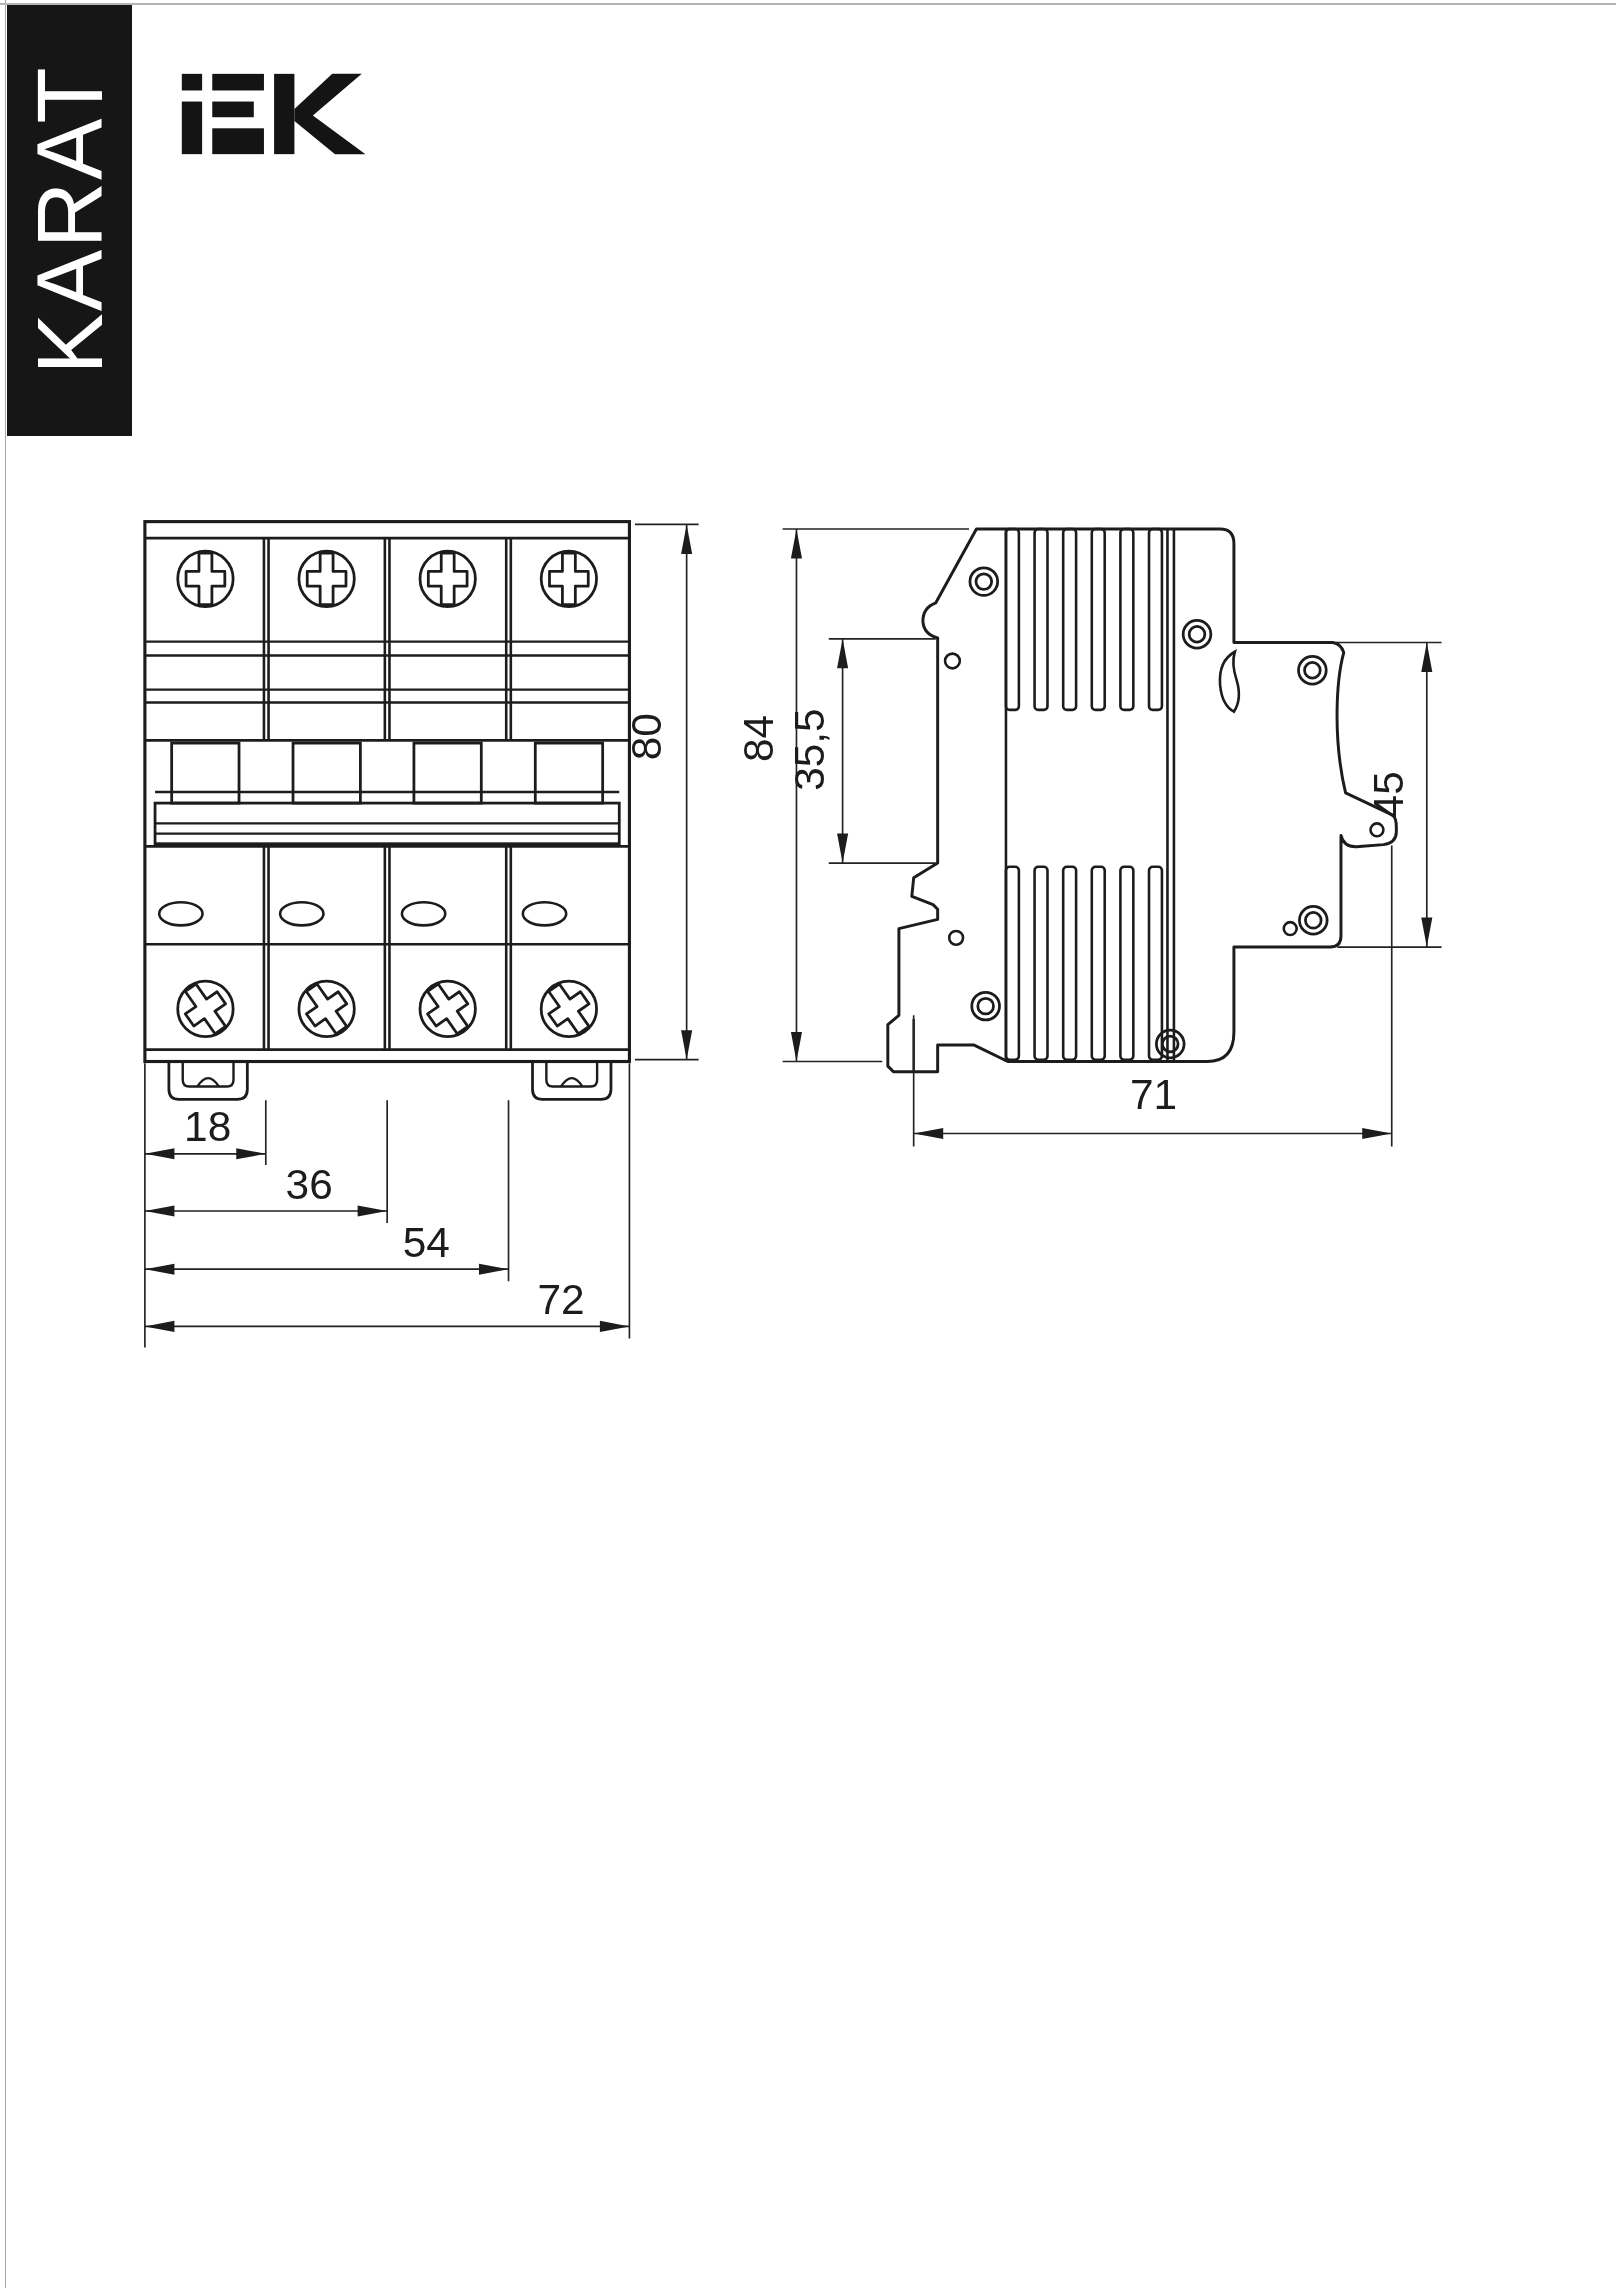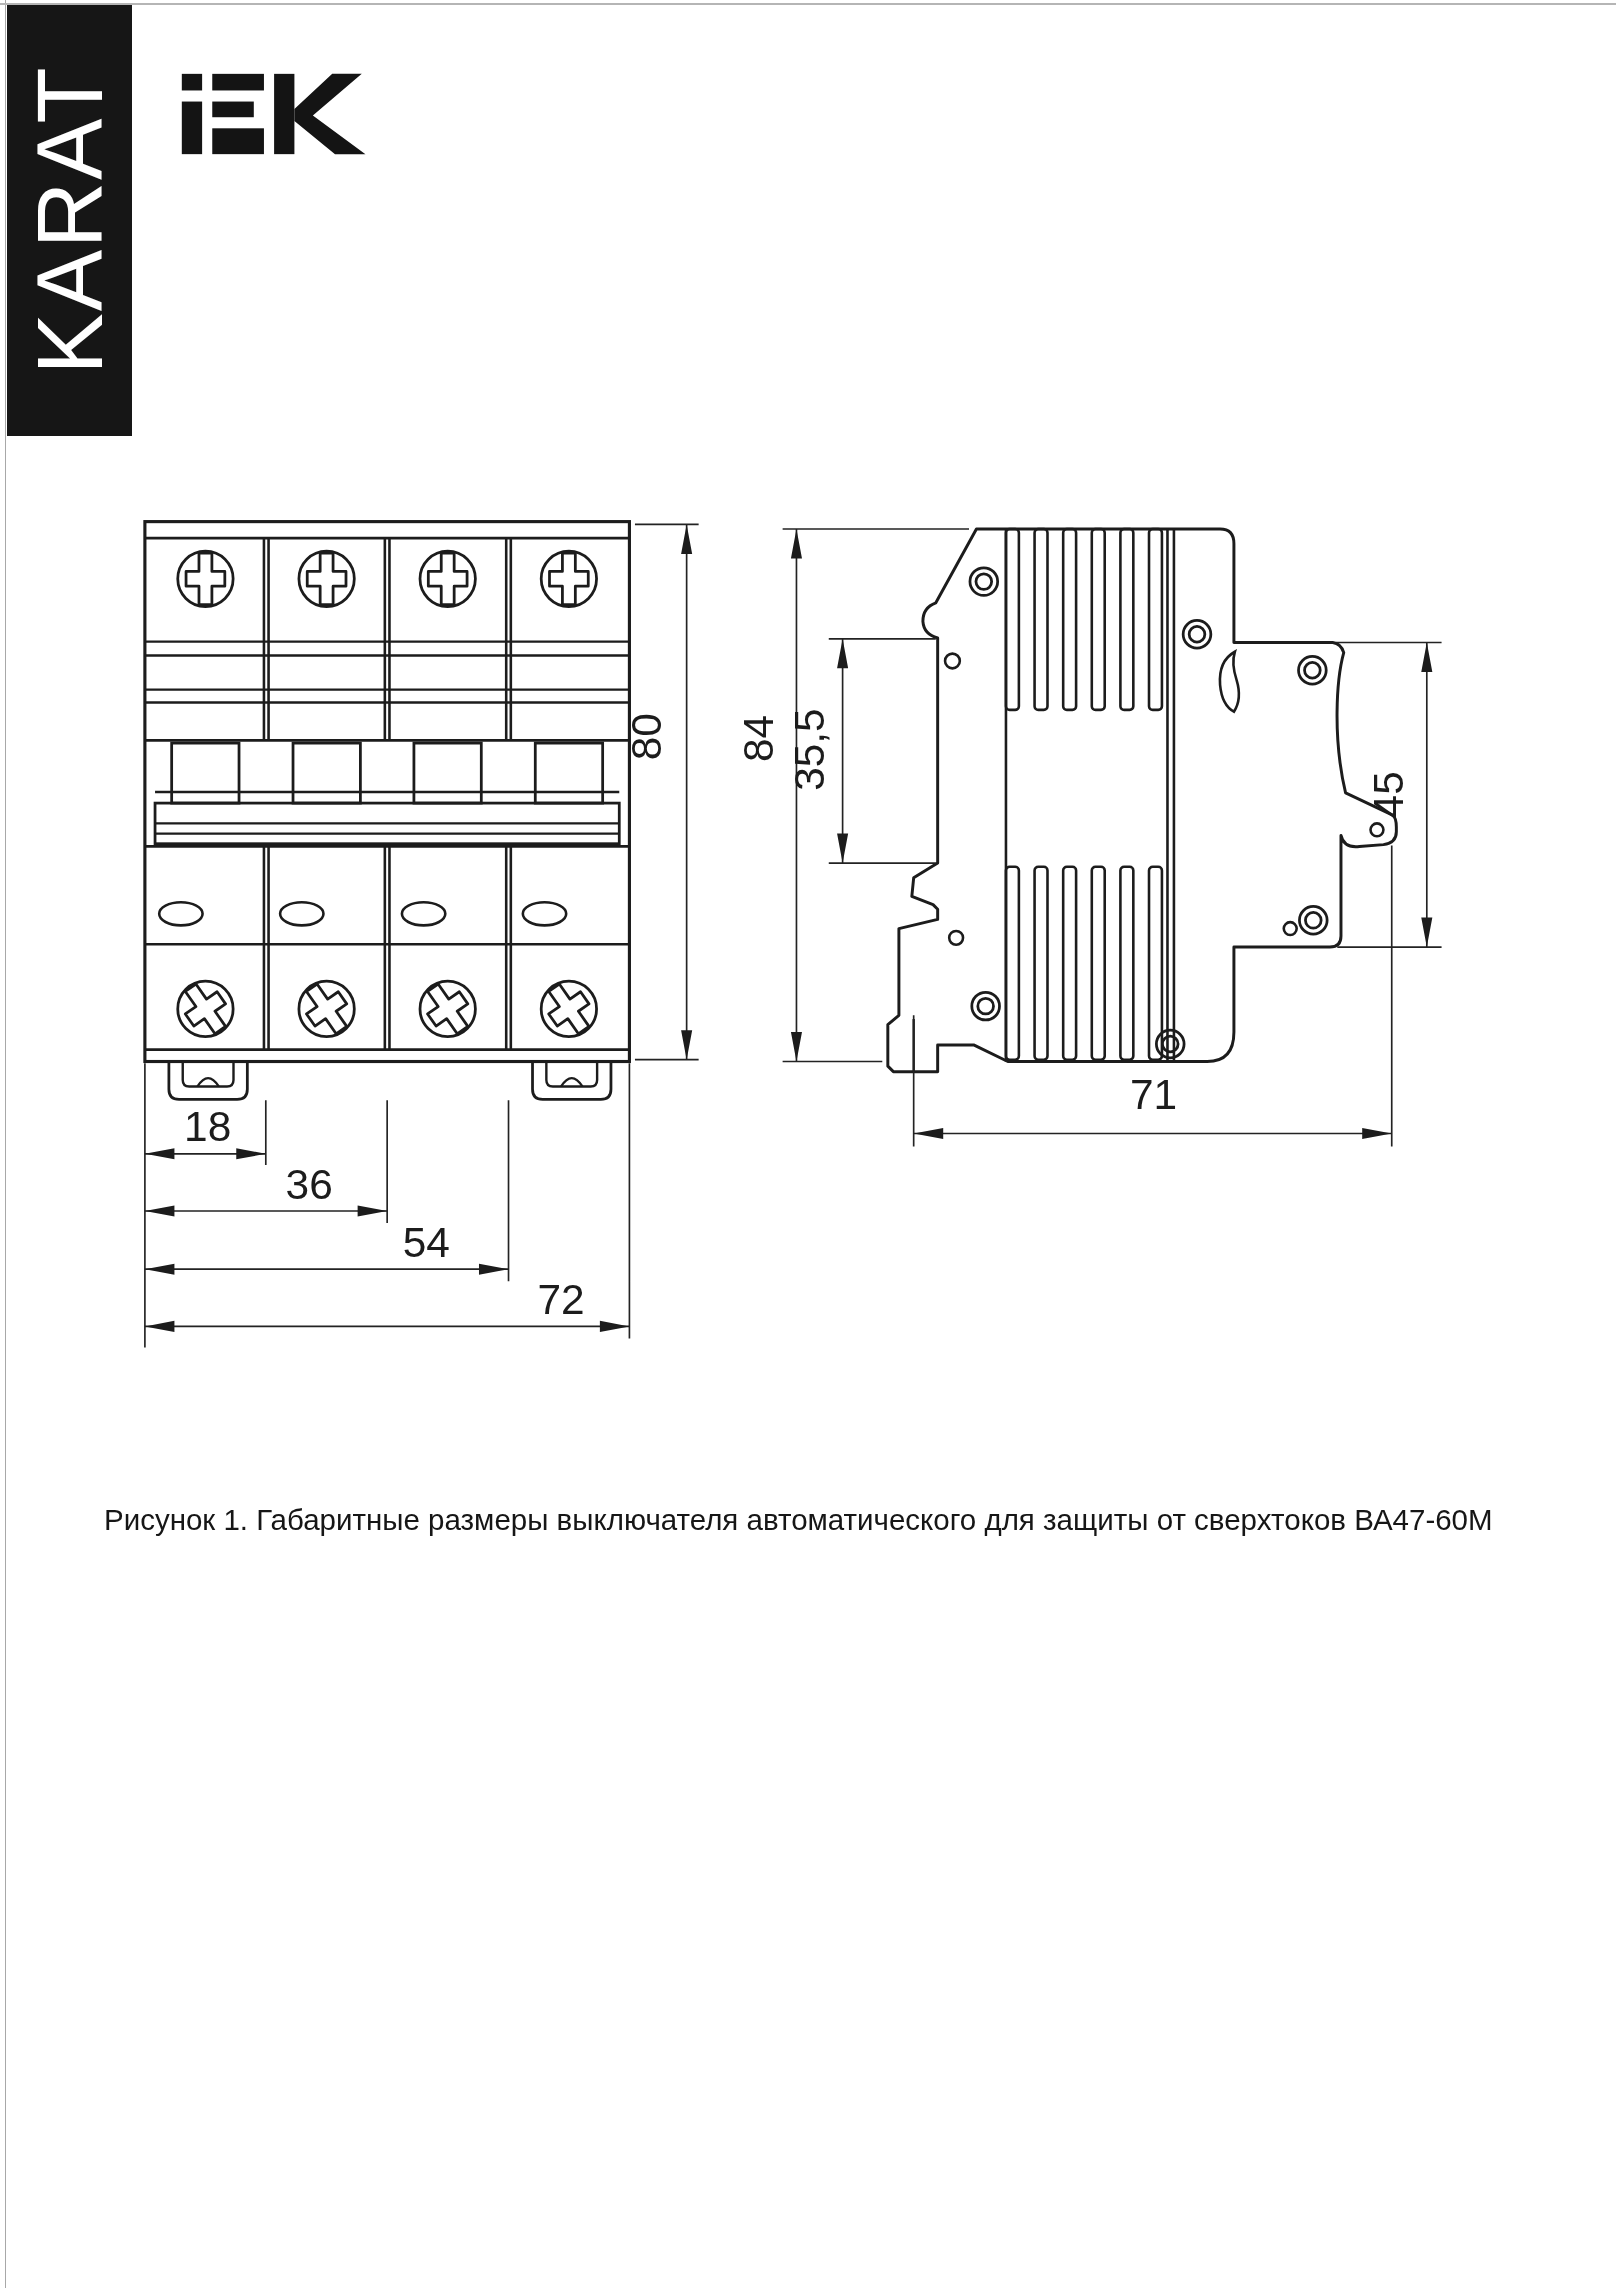--- a/index.html
+++ b/index.html
@@ -224,15 +224,14 @@
       <path d="M990,1228 l32,-6 v12 z M1508,1228 l-32,-6 v12 z" fill="#1c1c1c" stroke="none"></path>
     </g>
     <g>
       <text class="dimtxt" transform="translate(838,800) rotate(-90)" text-anchor="middle">84</text>
       <text class="dimtxt" transform="translate(893,812) rotate(-90)" text-anchor="middle">35,5</text>
       <text class="dimtxt" transform="translate(1520,861) rotate(-90)" text-anchor="middle">45</text>
       <text class="dimtxt" x="1250" y="1202" text-anchor="middle">71</text>
     </g>
   </svg>
 
-  <div class="caption">Рисунок 1. Габаритные размеры выключателя автоматического для защиты от сверхтоков ВА47-60М</div>
 </div>
 
 
 </body></html>

